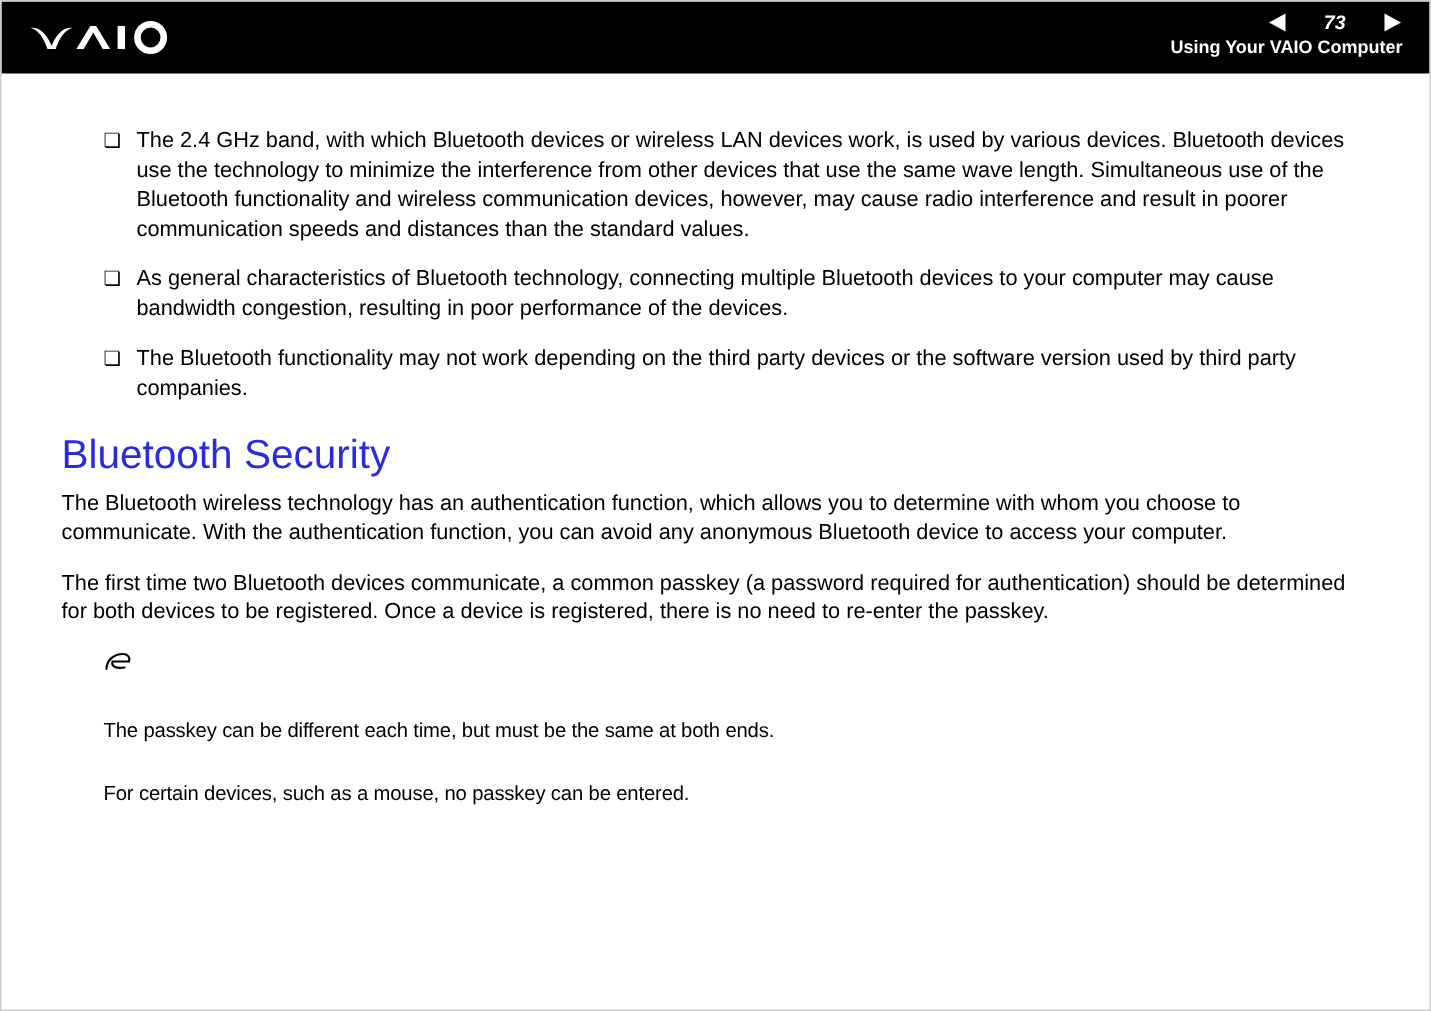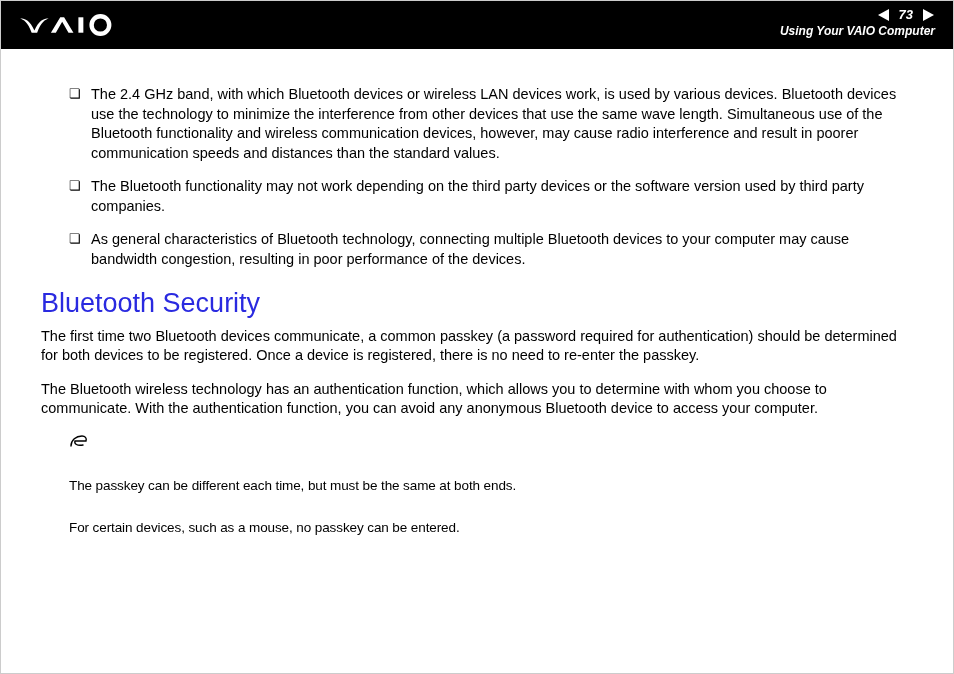--- a/index.html
+++ b/index.html
@@ -28,38 +28,37 @@
     position: absolute;
     right: 18px;
     top: 6px;
     text-align: right;
     color: #fff;
   }
   .pager {
     display: flex;
     align-items: center;
     justify-content: flex-end;
-    gap: 4px;
+    gap: 20px;
   }
   .page-num {
     background: #000;
     color: #fff;
     font-style: italic;
     font-weight: bold;
     font-size: 13px;
     padding: 0 4px;
   }
   .tri-left, .tri-right { display: inline-block; }
   .tri-left svg, .tri-right svg { display: block; }
   .header-sub {
     color: #fff;
     font-size: 12px;
     font-weight: bold;
     margin-top: 2px;
-    font-style: italic;
   }
   .content {
     padding: 36px 40px 0 40px;
   }
   ul.bullets {
     list-style: none;
     margin-left: 28px;
   }
   ul.bullets li {
     position: relative;
@@ -131,28 +130,28 @@
           </svg>
       </span>
     </div>
     <div class="header-sub">Using Your VAIO Computer</div>
   </div>
 </div>
 
 <div class="content">
   <ul class="bullets">
     <li>The 2.4 GHz band, with which Bluetooth devices or wireless LAN devices work, is used by various devices. Bluetooth devices use the technology to minimize the interference from other devices that use the same wave length. Simultaneous use of the Bluetooth functionality and wireless communication devices, however, may cause radio interference and result in poorer communication speeds and distances than the standard values.</li>
+    <li>As general characteristics of Bluetooth technology, connecting multiple Bluetooth devices to your computer may cause bandwidth congestion, resulting in poor performance of the devices.</li>
     <li>The Bluetooth functionality may not work depending on the third party devices or the software version used by third party companies.</li>
-    <li>As general characteristics of Bluetooth technology, connecting multiple Bluetooth devices to your computer may cause bandwidth congestion, resulting in poor performance of the devices.</li>
   </ul>
 
   <h2 class="section">Bluetooth Security</h2>
 
+  <p class="body">The Bluetooth wireless technology has an authentication function, which allows you to determine with whom you choose to communicate. With the authentication function, you can avoid any anonymous Bluetooth device to access your computer.</p>
   <p class="body">The first time two Bluetooth devices communicate, a common passkey (a password required for authentication) should be determined for both devices to be registered. Once a device is registered, there is no need to re-enter the passkey.</p>
-  <p class="body">The Bluetooth wireless technology has an authentication function, which allows you to determine with whom you choose to communicate. With the authentication function, you can avoid any anonymous Bluetooth device to access your computer.</p>
 
   <div class="note-block">
     <div class="note-icon">
       <svg width="22" height="16" viewBox="0 0 22 16">
         <path d="M2 13 C 2 7, 7 3, 13 3 C 16 3, 18 5, 17 8 L 6 8 C 5 11, 8 13, 14 12" fill="none" stroke="#000" stroke-width="1.4" stroke-linecap="round"></path>
       </svg>
     </div>
     <p class="note-text">The passkey can be different each time, but must be the same at both ends.</p>
     <p class="note-text">For certain devices, such as a mouse, no passkey can be entered.</p>
   </div>

